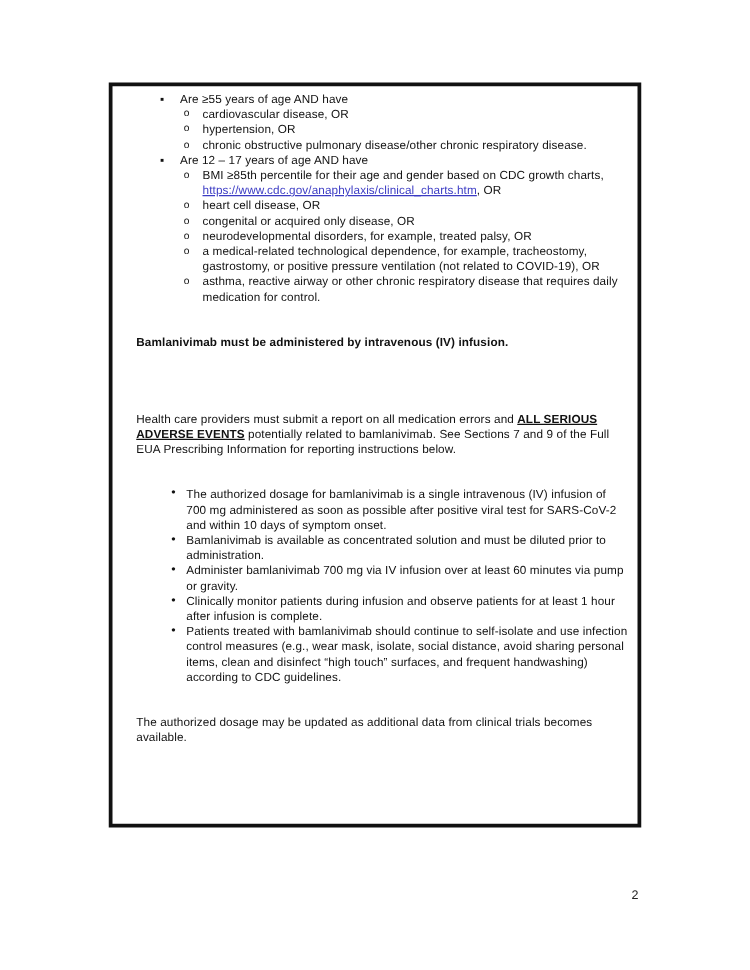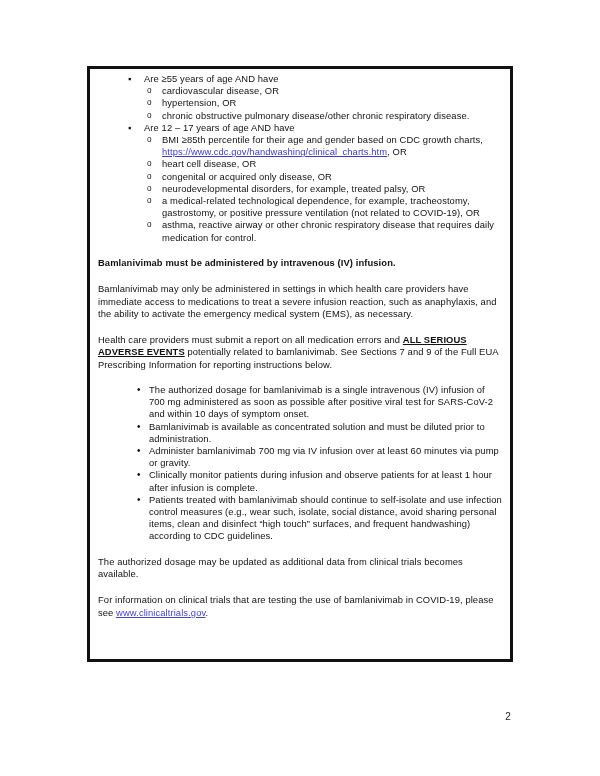--- a/index.html
+++ b/index.html
@@ -95,21 +95,21 @@
   ul.round > li > .marker {
     position: absolute;
     left: 40px;
     top: 0;
     font-size: 10px;
     line-height: 12.2px;
   }
 
   
   p.para {
-    margin: 1px;
+    margin: 12px;
     padding: 0;
   }
   .spacer {
     height: 12.2px;
   }
 
   .bold { font-weight: bold; }
   .ul-bold {
     font-weight: bold;
     text-decoration: underline;
@@ -164,21 +164,21 @@
             </li>
           </ul>
         </li>
 
         <li class="bullet-dash">
           <span class="marker">▪</span>
           <span>Are 12 – 17 years of age AND have</span>
           <ul class="lvl2">
             <li class="bullet-circle">
               <span class="marker">o</span>
-              <span>BMI ≥85th percentile for their age and gender based on CDC growth charts, </span><a class="doclink" href="#">https://www.cdc.gov/handwashing/clinical_charts.htm</a><span>, OR</span>
+              <span>BMI ≥85th percentile for their age and gender based on CDC growth charts, </span><a class="doclink" href="#">https://www.cdc.gov/anaphylaxis/clinical_charts.htm</a><span>, OR</span>
             </li>
             <li class="bullet-circle">
               <span class="marker">o</span>
               <span>heart cell disease, OR</span>
             </li>
             <li class="bullet-circle">
               <span class="marker">o</span>
               <span>congenital or acquired only disease, OR</span>
             </li>
             <li class="bullet-circle">
@@ -196,21 +196,20 @@
           </ul>
         </li>
       </ul>
 
       <div class="spacer"></div>
 
       <p class="para bold">Bamlanivimab must be administered by intravenous (IV) infusion.</p>
 
       <div class="spacer"></div>
 
-      <p class="para">Bamlanivimab may only be administered in settings in which health care providers have immediate access to medications to treat a severe infusion reaction, such as anaphylaxis, and the ability to activate the emergency medical system (EMS), as necessary.</p>
 
       <div class="spacer"></div>
 
       <p class="para"><span>Health care providers must submit a report on all medication errors and </span><span class="ul-bold">ALL SERIOUS ADVERSE EVENTS</span><span> potentially related to bamlanivimab. See Sections 7 and 9 of the Full EUA Prescribing Information for reporting instructions below.</span></p>
 
       <div class="spacer"></div>
 
       <ul class="round">
         <li>
           <span class="marker">•</span>
@@ -223,30 +222,29 @@
         <li>
           <span class="marker">•</span>
           <span>Administer bamlanivimab 700 mg via IV infusion over at least 60 minutes via pump or gravity.</span>
         </li>
         <li>
           <span class="marker">•</span>
           <span>Clinically monitor patients during infusion and observe patients for at least 1 hour after infusion is complete.</span>
         </li>
         <li>
           <span class="marker">•</span>
-          <span>Patients treated with bamlanivimab should continue to self-isolate and use infection control measures (e.g., wear such, isolate, social distance, avoid sharing personal items, clean and disinfect “high touch” surfaces, and frequent handwashing) according to CDC guidelines.</span>
+          <span>Patients treated with bamlanivimab should continue to self-isolate and use infection control measures (e.g., wear mask, isolate, social distance, avoid sharing personal items, clean and disinfect “high touch” surfaces, and frequent handwashing) according to CDC guidelines.</span>
         </li>
       </ul>
 
       <div class="spacer"></div>
 
       <p class="para">The authorized dosage may be updated as additional data from clinical trials becomes available.</p>
 
       <div class="spacer"></div>
 
-      <p class="para"><span>For information on clinical trials that are testing the use of bamlanivimab in COVID-19, please see </span><a class="doclink2" href="#">www.clinicaltrials.gov</a><span>.</span></p>
 
     </div>
   </div>
 
   <div id="page-number">2</div>
 
 </div>
 
 </body></html>

